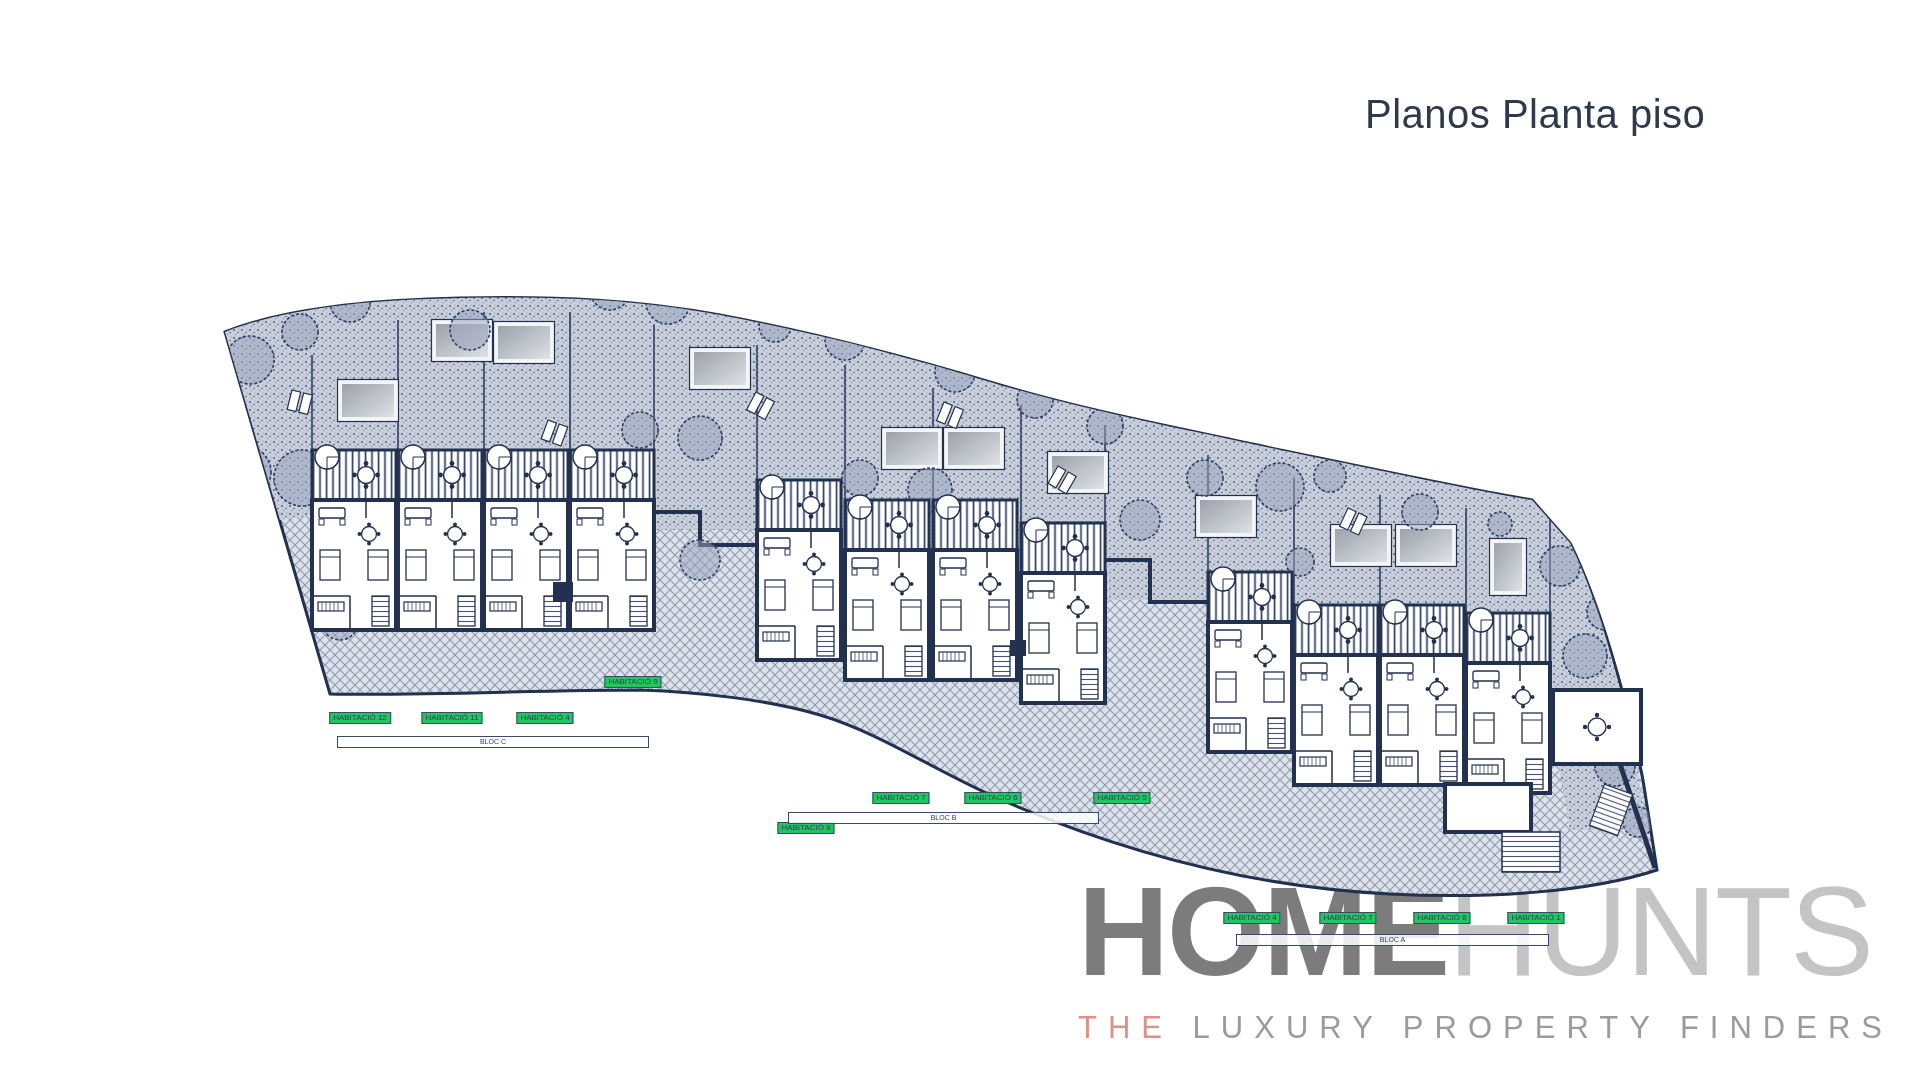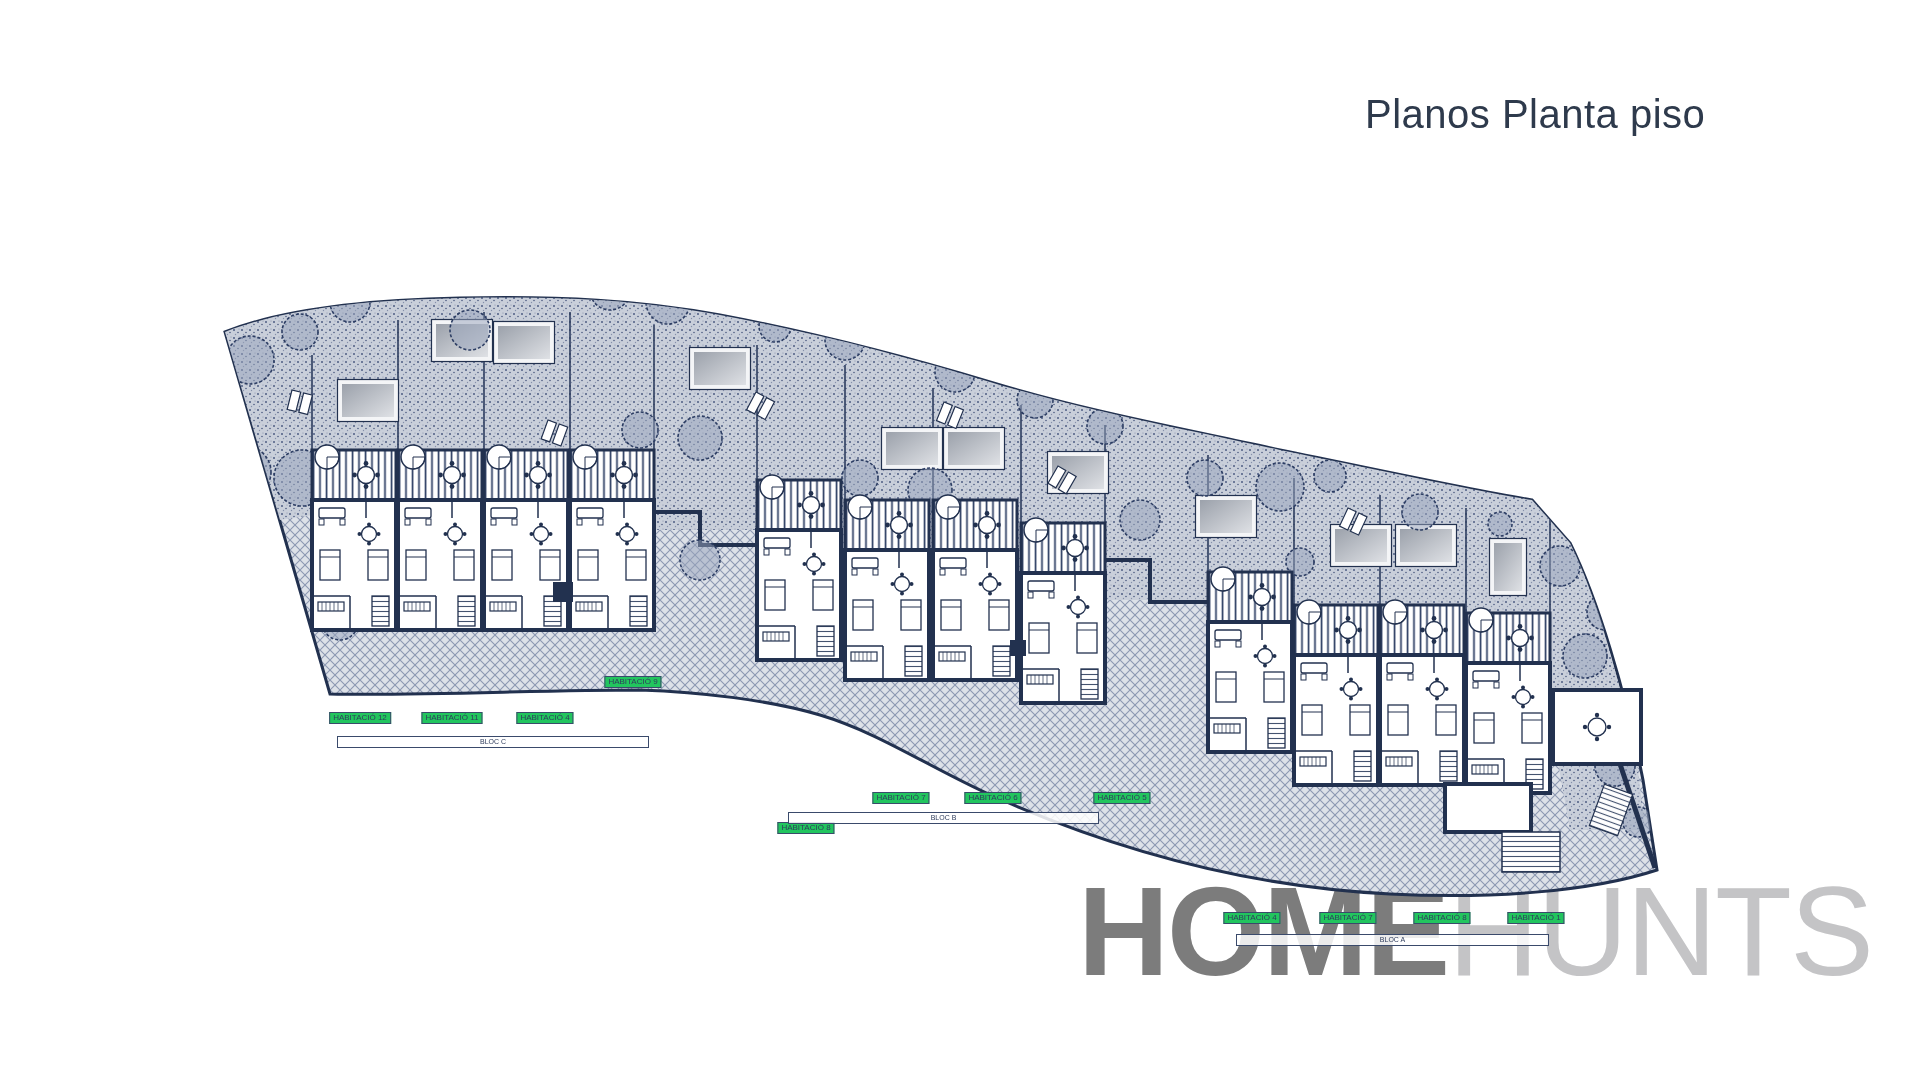--- a/index.html
+++ b/index.html
@@ -32,20 +32,21 @@
     background:rgba(255,255,255,.85);font-size:7px;line-height:10px;color:#2e3c5c;
     text-align:center;white-space:nowrap;}
 </style>
 </head>
 <body>
 
 <div class="stage">
 
   <div class="logo">
     <div class="word"><span class="w1">HOME</span><span class="w2">HUNTS</span></div>
+    <div class="tag"><span class="the">THE</span><span> LUXURY PROPERTY FINDERS</span></div>
   </div>
 
   <svg class="plan" width="1920" height="1080" viewBox="0 0 1920 1080">
     <defs>
       <pattern id="stipple" width="8" height="8" patternUnits="userSpaceOnUse">
         <rect width="8" height="8" fill="#c9cfda"></rect>
         <circle cx="2" cy="2" r="1" fill="#4d5c82"></circle>
         <circle cx="6" cy="4.5" r=".8" fill="#4d5c82"></circle>
         <circle cx="3.5" cy="6.5" r=".7" fill="#8690ab"></circle>
         <circle cx="7" cy="1" r=".6" fill="#8690ab"></circle>

